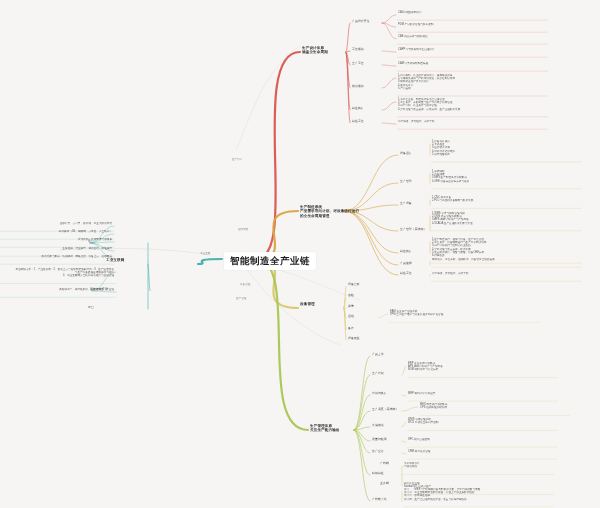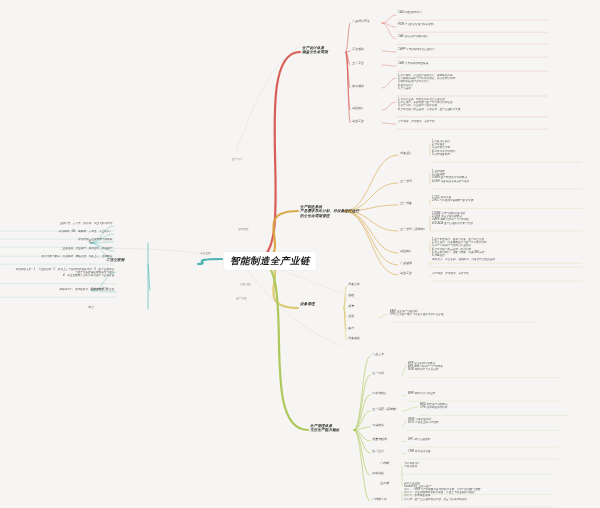--- a/index.html
+++ b/index.html
@@ -3,21 +3,21 @@
 <meta charset="utf-8">
 <style>
   html,body{margin:0;padding:0;}
   body{
     width:600px;height:508px;
     background:#f6f5f3;
     font-family:"Liberation Sans","DejaVu Sans",sans-serif;
     overflow:hidden;
     position:relative;
   }
-  #canvas{position:absolute;inset:0;width:600px;height:508px;font-style:italic;}
+  #canvas{position:absolute;inset:0;width:600px;height:508px;}
   svg.links{position:absolute;left:0;top:0;width:600px;height:508px;pointer-events:none;}
 
   .node{
     position:absolute;
     white-space:nowrap;
     line-height:1.25;
     color:#3a3a3a;
     background:transparent;
   }
   .node.root{

